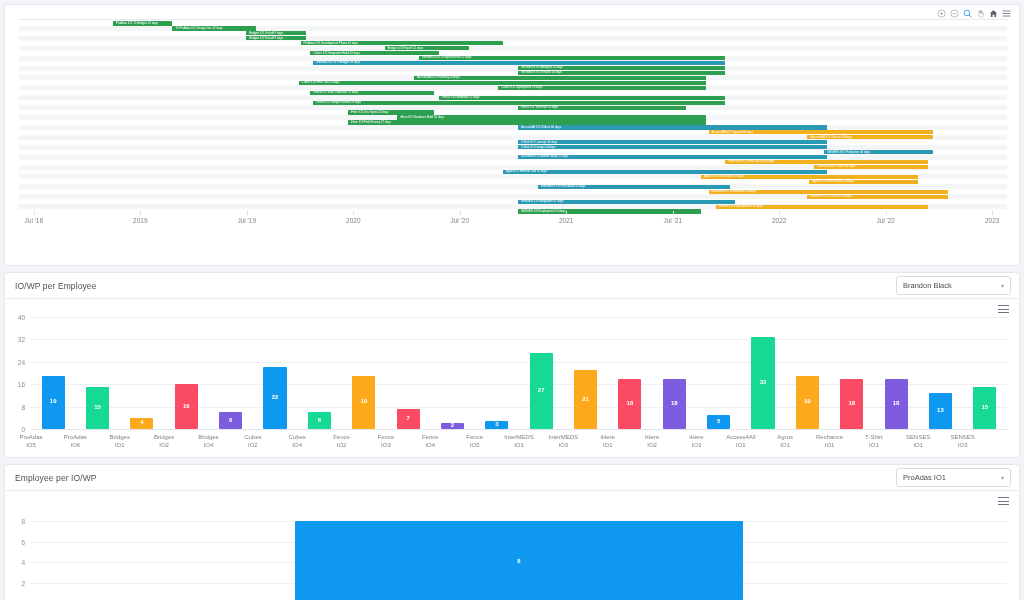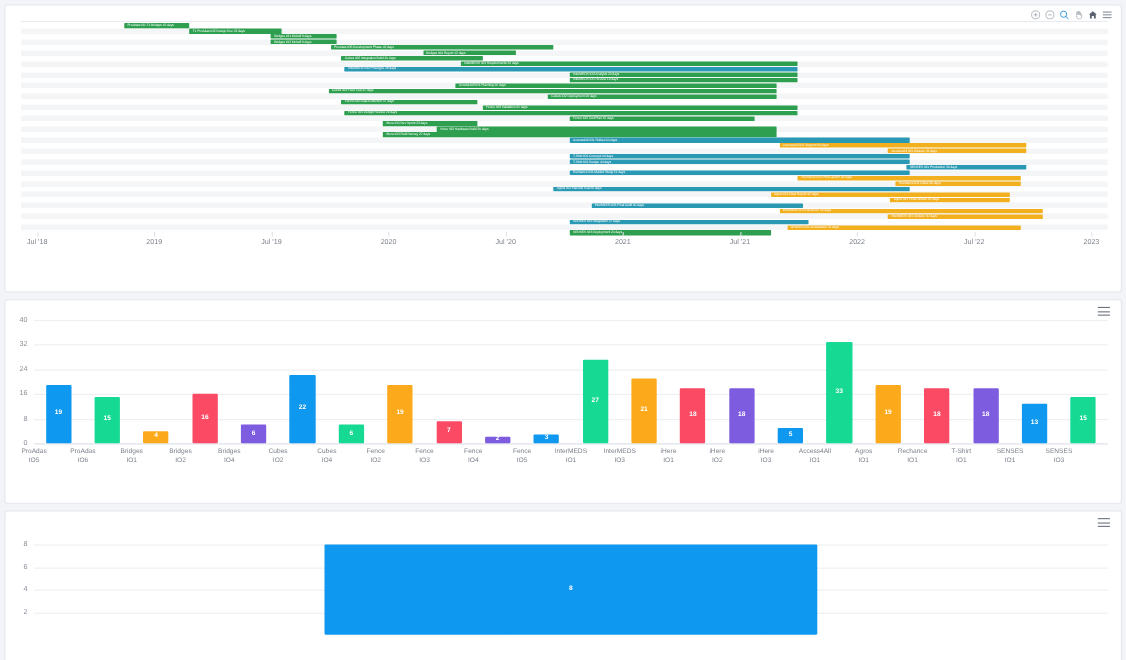--- a/index.html
+++ b/index.html
@@ -293,20 +293,27 @@
           <div class="gtick" style="left: 76.9444%;">2022</div>
           <div class="gsep" style="left: 87.7222%;"></div>
           <div class="gtick" style="left: 87.7222%;">Jul '22</div>
           <div class="gsep" style="left: 98.5%;"></div>
           <div class="gtick" style="left: 98.5%;">2023</div>
         </div>
     </div>
   </div>
 
   <div class="card" style="height:186px;">
+    <div class="card-head">
+      <div class="card-title">IO/WP per Employee</div>
+      <div class="select-wrap">
+        <span class="select-val">Brandon Black</span>
+        <span class="caret">▾</span>
+      </div>
+    </div>
     <div class="bar-body" style="height:158px;">
       <div class="menu-ic">
           <i></i>
           <i></i>
           <i></i>
         </div>
       <div class="plot" id="iowp-plot" style="left:0;top:14px;right:0;height:142px;">
           <div class="gridline" style="left: 26px; width: 976px; top: 116px;"></div>
           <div class="ylabel" style="left: 0px; width: 20px; top: 116px;">0</div>
           <div class="gridline" style="left: 26px; width: 976px; top: 93.6px;"></div>
@@ -472,20 +479,27 @@
           </div>
           <div class="xcat" style="left: 979.818px; width: 44.3636px; margin-left: -22.1818px; top: 121px;">
             <span>SENSES</span>
             <span>IO3</span>
           </div>
         </div>
     </div>
   </div>
 
   <div class="card" style="height:140px;">
+    <div class="card-head">
+      <div class="card-title">Employee per IO/WP</div>
+      <div class="select-wrap">
+        <span class="select-val">ProAdas IO1</span>
+        <span class="caret">▾</span>
+      </div>
+    </div>
     <div class="bar-body" style="height:112px;">
       <div class="menu-ic">
           <i></i>
           <i></i>
           <i></i>
         </div>
       <div class="plot" id="emp-plot" style="left:0;top:16px;right:0;height:96px;">
           <div class="gridline" style="left: 26px; width: 976px; top: 75.5556px;"></div>
           <div class="ylabel" style="left: 0px; width: 20px; top: 75.5556px;">2</div>
           <div class="gridline" style="left: 26px; width: 976px; top: 55.1111px;"></div>

